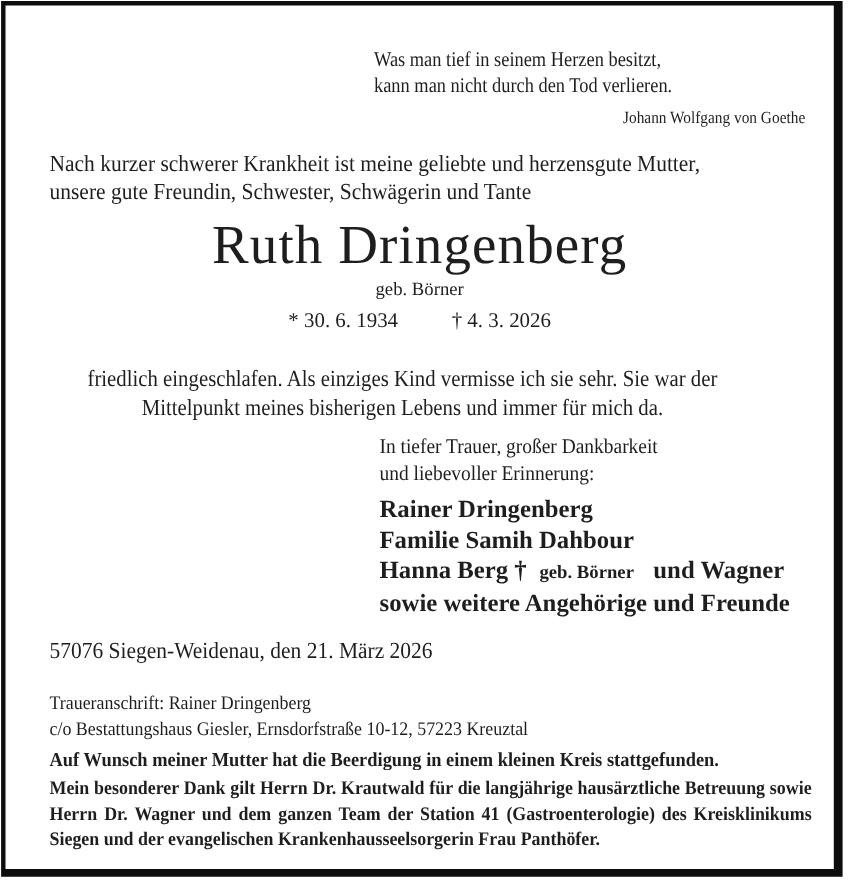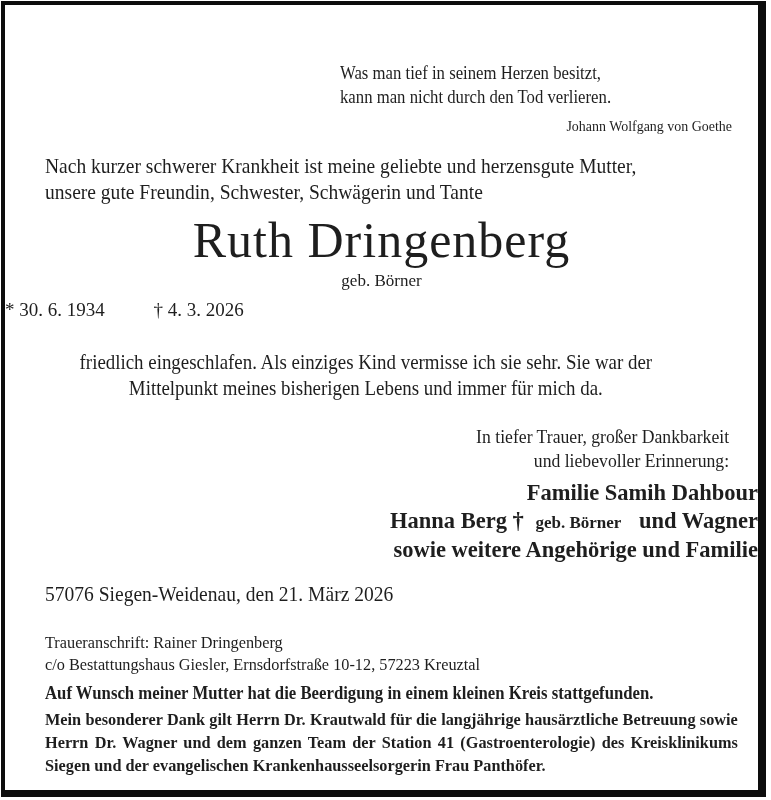--- a/index.html
+++ b/index.html
@@ -20,43 +20,43 @@
     position:absolute;left:1px;top:1px;width:765px;height:796px;
     box-sizing:border-box;
     border-top:4px solid var(--frame);
     border-left:4px solid var(--frame);
     border-right:8px solid var(--frame);
     border-bottom:7px solid var(--frame);
     pointer-events:none;
   }
   .content{
     position:absolute;left:5px;top:5px;width:753px;height:785px;
-    box-sizing:border-box;padding-top:56px;overflow:hidden;
+    box-sizing:border-box;padding-top:38px;overflow:hidden;
   }
   
   .cA{transform:scaleX(0.93);transform-origin:0 0;}
   .cB{transform:scaleX(0.90);transform-origin:0 0;}
   .cC{transform:scaleX(0.88);transform-origin:0 0;}
   .cR{transform:scaleX(0.90);transform-origin:100% 0;}
   .nowrap{white-space:nowrap;}
 
   .quote-block{margin-left:335px;width:392px;}
   .quote-line{font-size:19px;line-height:24px;}
   .quote-attr{font-size:15.5px;line-height:19px;margin-top:7px;text-align:right;}
 
   .intro{margin:18px 0 0 40px;font-size:21px;line-height:26px;}
   .name{margin-top:8px;text-align:center;font-size:50px;line-height:54px;
         font-weight:normal;letter-spacing:1px;}
   .maiden{margin-top:4px;text-align:center;font-size:17px;line-height:20px;}
-  .dates{margin-top:8px;font-size:19px;line-height:22px;}
+  .dates{margin-top:8px;text-align:center;font-size:19px;line-height:22px;}
   .dates .birth{margin-right:44px;}
 
   .body-text{margin:28px 0 0 40px;font-size:21px;line-height:26px;text-align:center;}
 
-  .mourning{margin:24px 0 0 340px;text-align:right;}
+  .mourning{margin:12px 0 0 340px;}
   .mourning-intro{font-size:19px;line-height:24px;}
   .mourners{margin-top:6px;}
   .mourner{font-size:22.5px;line-height:27.5px;font-weight:bold;}
   .mourner-note{font-size:17px;font-weight:bold;margin:0 12px 0 6px;}
 
   .place-date{margin:18px 0 0 40px;font-size:21px;line-height:25px;}
   .address{margin:24px 0 0 40px;font-size:17.5px;line-height:22.5px;}
   .funeral-note{margin:6px 0 0 40px;font-size:18px;line-height:22px;font-weight:600;}
   .ack{margin:4px 0 0 40px;width:745px;font-size:17.5px;line-height:23px;
        font-weight:600;text-align:justify;}
@@ -91,27 +91,28 @@
   <div class="body-text">
     <p class="cB nowrap">friedlich eingeschlafen. Als einziges Kind vermisse ich sie sehr. Sie war der</p>
     <p class="cB nowrap">Mittelpunkt meines bisherigen Lebens und immer für mich da.</p>
   </div>
 
   <div class="mourning">
     <p class="mourning-intro cA nowrap">In tiefer Trauer, großer Dankbarkeit</p>
     <p class="mourning-intro cA nowrap">und liebevoller Erinnerung:</p>
 
     <div class="mourners">
+      <p class="mourner nowrap">Rainer Dringenberg</p>
       <p class="mourner nowrap">Familie Samih Dahbour</p>
       <p class="mourner nowrap">
         <span>Hanna Berg †</span>
         <span class="mourner-note">geb. Börner</span>
         <span>und Wagner</span>
       </p>
-      <p class="mourner nowrap">sowie weitere Angehörige und Familie</p>
+      <p class="mourner nowrap">sowie weitere Angehörige und Freunde</p>
     </div>
   </div>
 
   <p class="place-date cA nowrap">57076 Siegen-Weidenau, den 21. März 2026</p>
 
   <div class="address">
     <p class="cA nowrap">Traueranschrift: Rainer Dringenberg</p>
     <p class="cA nowrap">c/o Bestattungshaus Giesler, Ernsdorfstraße 10-12, 57223 Kreuztal</p>
   </div>
 

